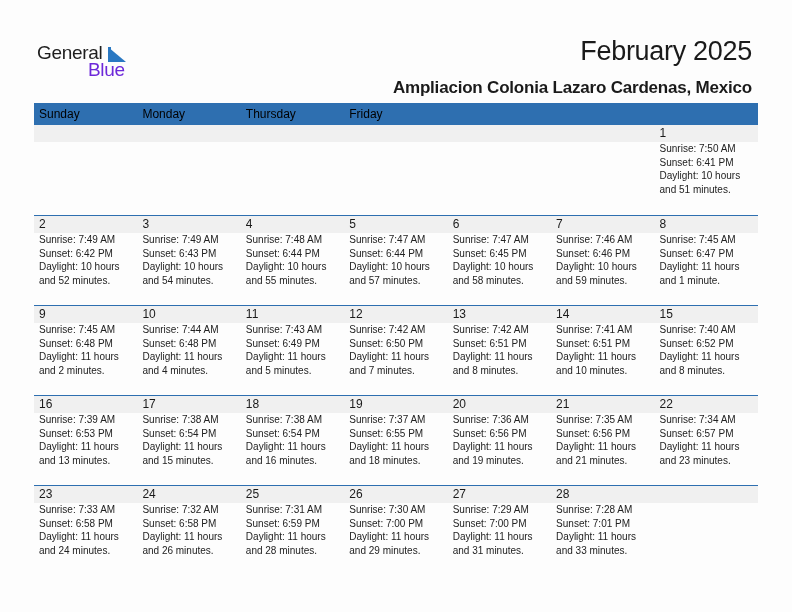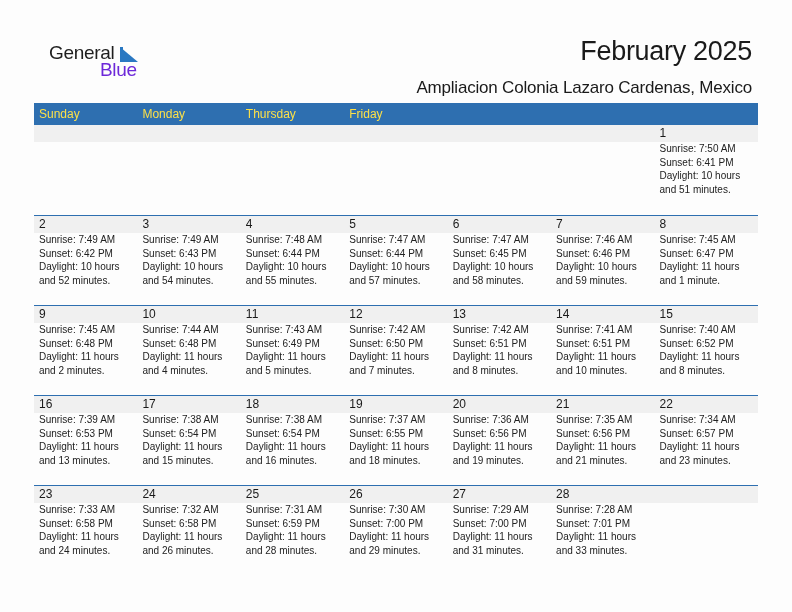--- a/index.html
+++ b/index.html
@@ -1,31 +1,31 @@
 <!DOCTYPE html>
 <html><head>
 <meta charset="utf-8">
 <style>
   * { margin: 0; padding: 0; box-sizing: border-box; }
   html, body { width: 792px; height: 612px; background: #fdfdfd; overflow: hidden; }
   body { position: relative; font-family: "Liberation Sans", "DejaVu Sans", sans-serif; color: #222; }
 
-  .logo { position: absolute; left: 37px; top: 42px; width: 100px; height: 40px; margin-left: 12px; }
+  .logo { position: absolute; left: 37px; top: 42px; width: 100px; height: 40px; }
   .logo .general { position: absolute; left: 0; top: 0; font-size: 19px; color: #1e1e1e; letter-spacing: -0.3px; }
   .logo .blue { position: absolute; left: 51px; top: 17px; font-size: 19px; color: #6d28d9; letter-spacing: -0.3px; }
   .logo .tri { position: absolute; left: 71px; top: 5px; width: 0; height: 0;
                border-left: 0 solid transparent; border-bottom: 15px solid #2a78c2; border-right: 18px solid transparent; }
   .logo .tri-bar { position: absolute; left: 71px; top: 5px; width: 3px; height: 15px; background: #2a78c2; }
 
   .title { position: absolute; right: 40px; top: 36px; font-size: 27px; color: #1a1a1a; letter-spacing: -0.3px; margin-left: 40px; }
-  .location { position: absolute; right: 40px; top: 78px; font-size: 17px; color: #1a1a1a; letter-spacing: -0.2px; }
+  .location { position: absolute; right: 40px; top: 78px; font-size: 17px; color: #1a1a1a; letter-spacing: -0.2px; font-weight: bold; }
 
   .cal { position: absolute; left: 34px; top: 103px; width: 724px; }
   .head { display: flex; height: 22px; background: #2e6fb0; }
-  .head .hcell { width: 103.43px; color: #fde047; font-size: 12px; padding-left: 5px; line-height: 22px; }
+  .head .hcell { width: 103.43px; color: #000000; font-size: 12px; padding-left: 5px; line-height: 22px; }
 
   .week { position: relative; height: 90px; }
   .week.bordered { border-top: 1.5px solid #2e6fb0; }
   .week .strip { position: absolute; left: 0; top: 0; width: 724px; height: 17px; background: #f0f0f0; }
   .week .cells { position: absolute; left: 0; top: 0; display: flex; width: 724px; }
   .cell { width: 103.43px; padding-left: 5px; }
   .cell .num { font-size: 12px; height: 17px; line-height: 17px; color: #1a1a1a; }
   .cell .info { font-size: 10px; line-height: 13.5px; color: #222; }
 </style>
 </head>

